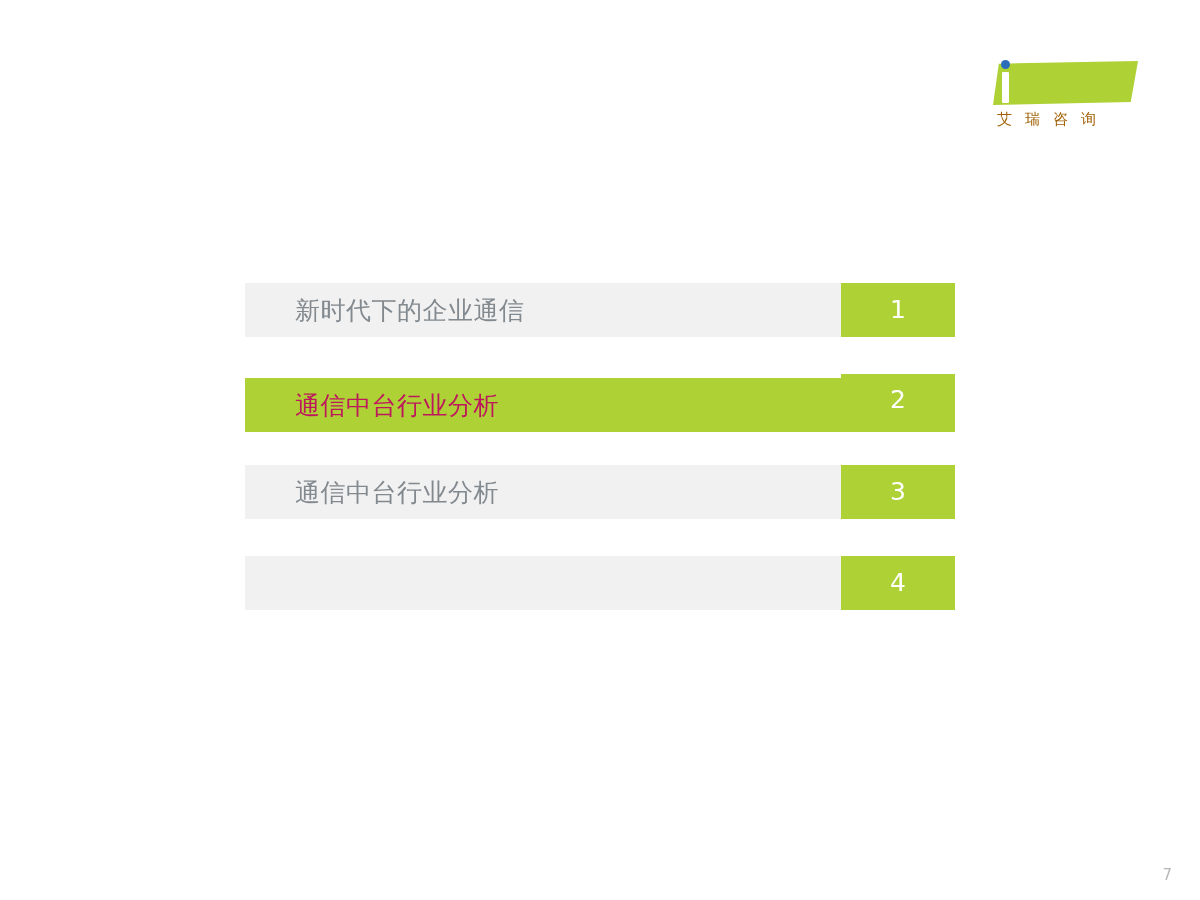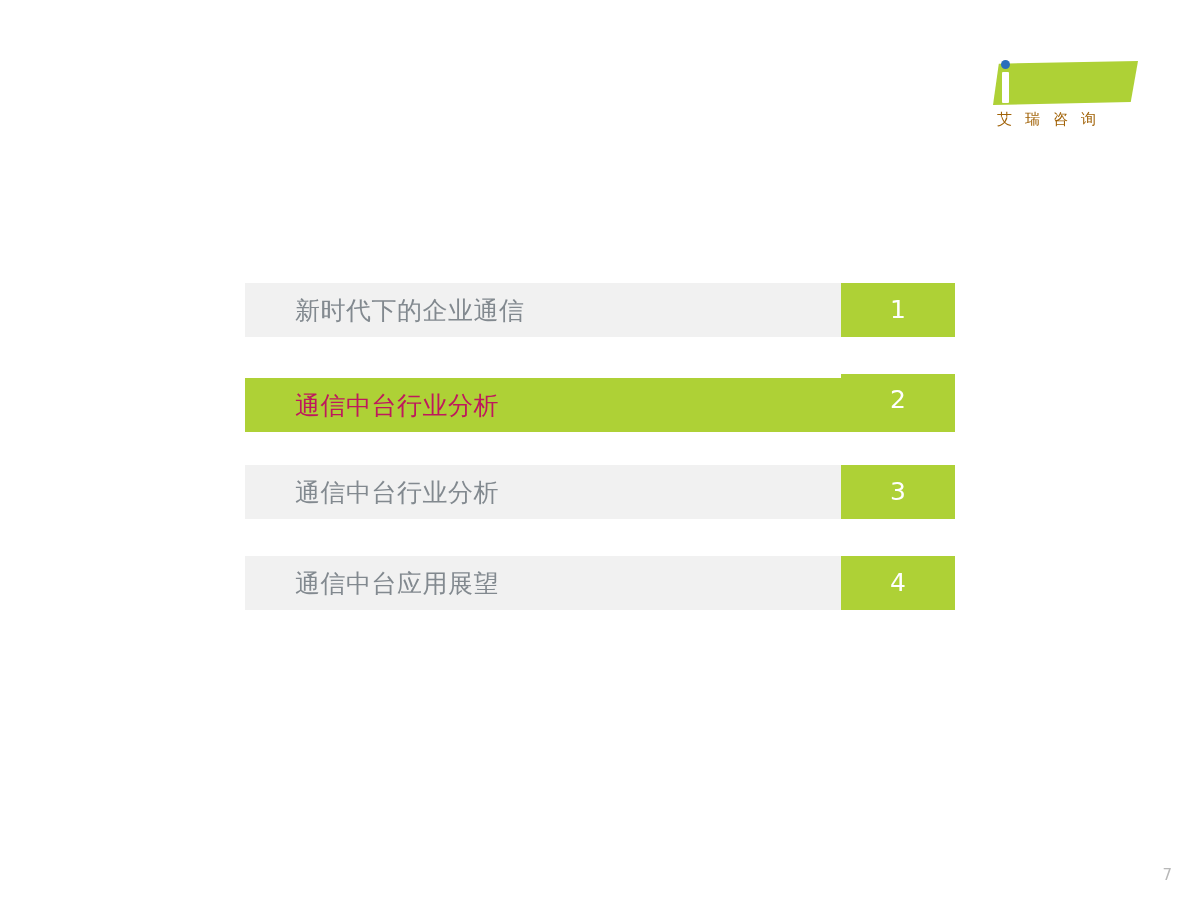--- a/index.html
+++ b/index.html
@@ -192,21 +192,20 @@
   <div class="agenda-row">
     <div class="row-bar"></div>
     <div class="row-label">通信中台行业分析</div>
     <div class="row-num-box">
       <span class="row-num">3</span>
     </div>
   </div>
 
   <div class="agenda-row">
     <div class="row-bar"></div>
-    <div class="row-label">通信中台应用展望</div>
     <div class="row-num-box">
       <span class="row-num">4</span>
     </div>
   </div>
 
 </div>
 
 <div class="page-number">7</div>
 
 </body></html>

